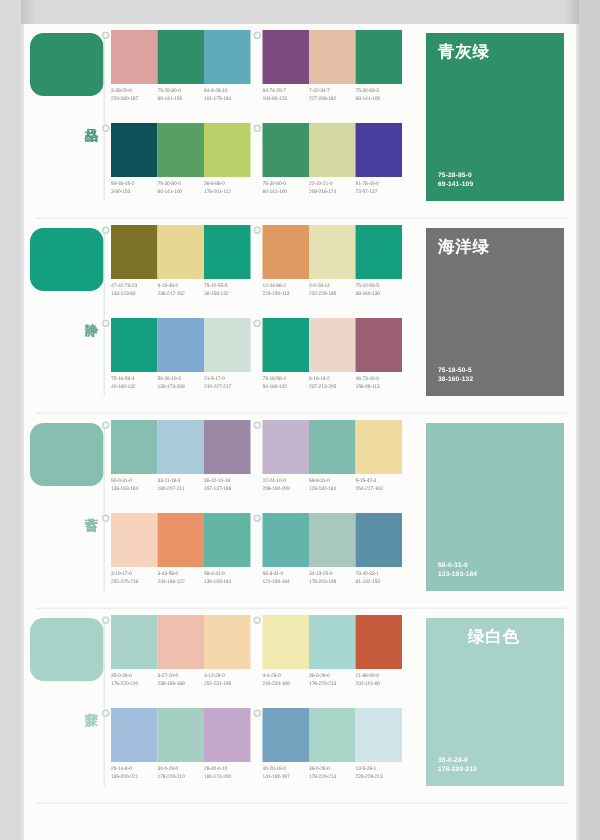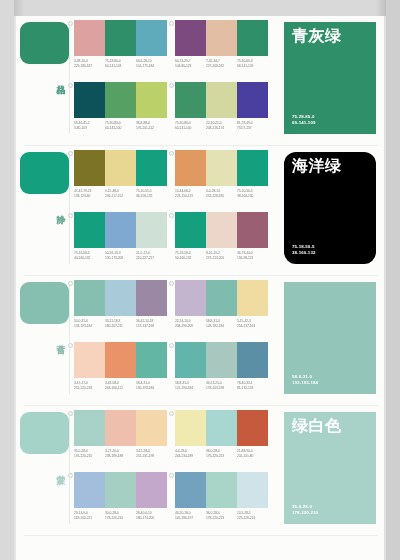--- a/index.html
+++ b/index.html
@@ -95,21 +95,21 @@
   .codes .cmyk, .codes .rgb { display:block; }
 
   
   .bigpanel {
     position:absolute;
     right:8px; top:6px;
     width:92px; height:112px;
     padding:7px 8px;
   }
   .bigname {
-    font-size:16px; font-weight:bold; line-height:13px;
+    font-size:11px; font-weight:bold; line-height:13px;
     letter-spacing:.5px;
   }
   .bigcodes {
     position:absolute; left:8px; bottom:8px;
     font-size:4.4px; line-height:6.2px;
     font-weight:bold;
     letter-spacing:.1px;
   }
 </style>
 </head>
@@ -317,21 +317,21 @@
                 <span class="cmyk">8-16-19-2</span>
                 <span class="rgb">237-213-205</span>
               </div>
               <div>
                 <span class="cmyk">46-73-44-0</span>
                 <span class="rgb">156-98-113</span>
               </div>
             </div>
           </div>
         </div>
-        <div class="bigpanel" style="background: #000000; border-radius: 12px;">
+        <div class="bigpanel" style="background: #737373;">
           <div class="bigname" style="color: rgb(255, 255, 255);">海洋绿</div>
           <div class="bigcodes" style="color: rgb(255, 255, 255);">
             <div>75-18-50-5</div>
             <div>38-160-132</div>
           </div>
         </div>
         <div class="sect-divider"></div>
       </div>
       <div class="section">
         <div class="leftcol">
@@ -527,21 +527,21 @@
                 <span class="rgb">178-220-213</span>
               </div>
               <div>
                 <span class="cmyk">13-5-28-1</span>
                 <span class="rgb">229-228-213</span>
               </div>
             </div>
           </div>
         </div>
         <div class="bigpanel" style="background: rgb(168, 210, 200);">
-          <div class="bigname" style="color: rgb(255, 255, 255);">绿白色</div>
+          <div class="bigname" style="color: rgb(255, 255, 255); margin-left: 20px;">绿白色</div>
           <div class="bigcodes" style="color: rgb(255, 255, 255);">
             <div>35-0-28-0</div>
             <div>178-220-210</div>
           </div>
         </div>
         <div class="sect-divider"></div>
       </div>
     </div>
 </div>
 

